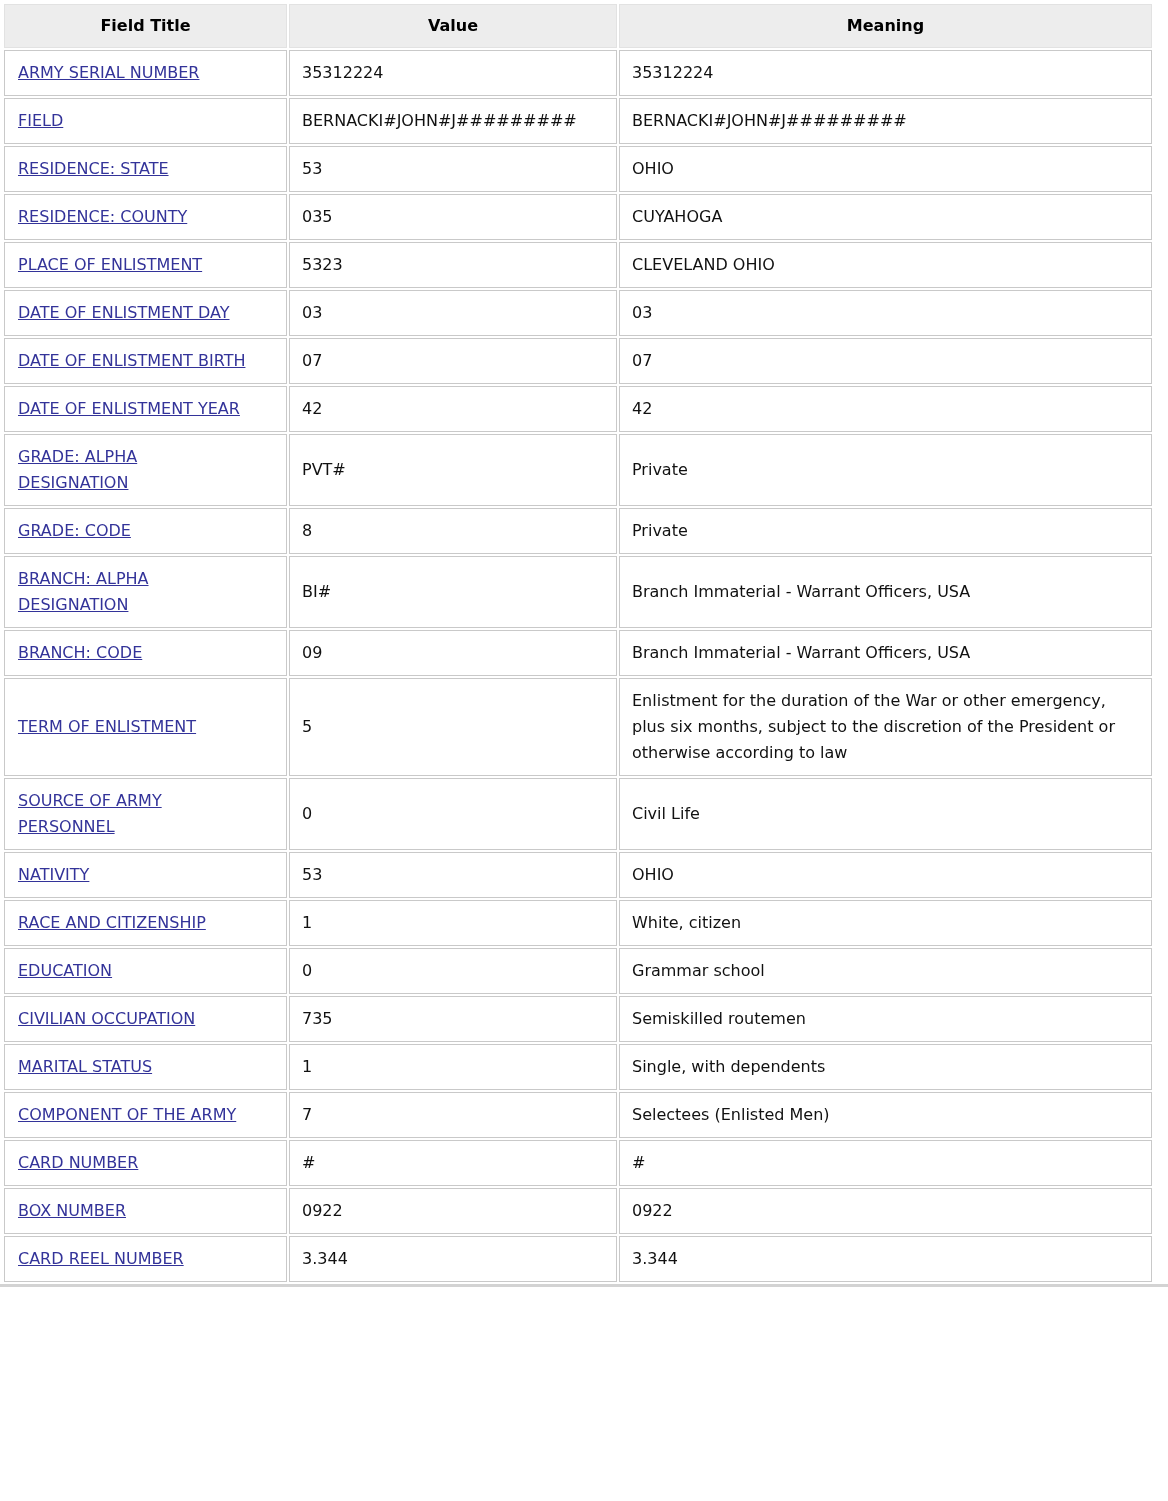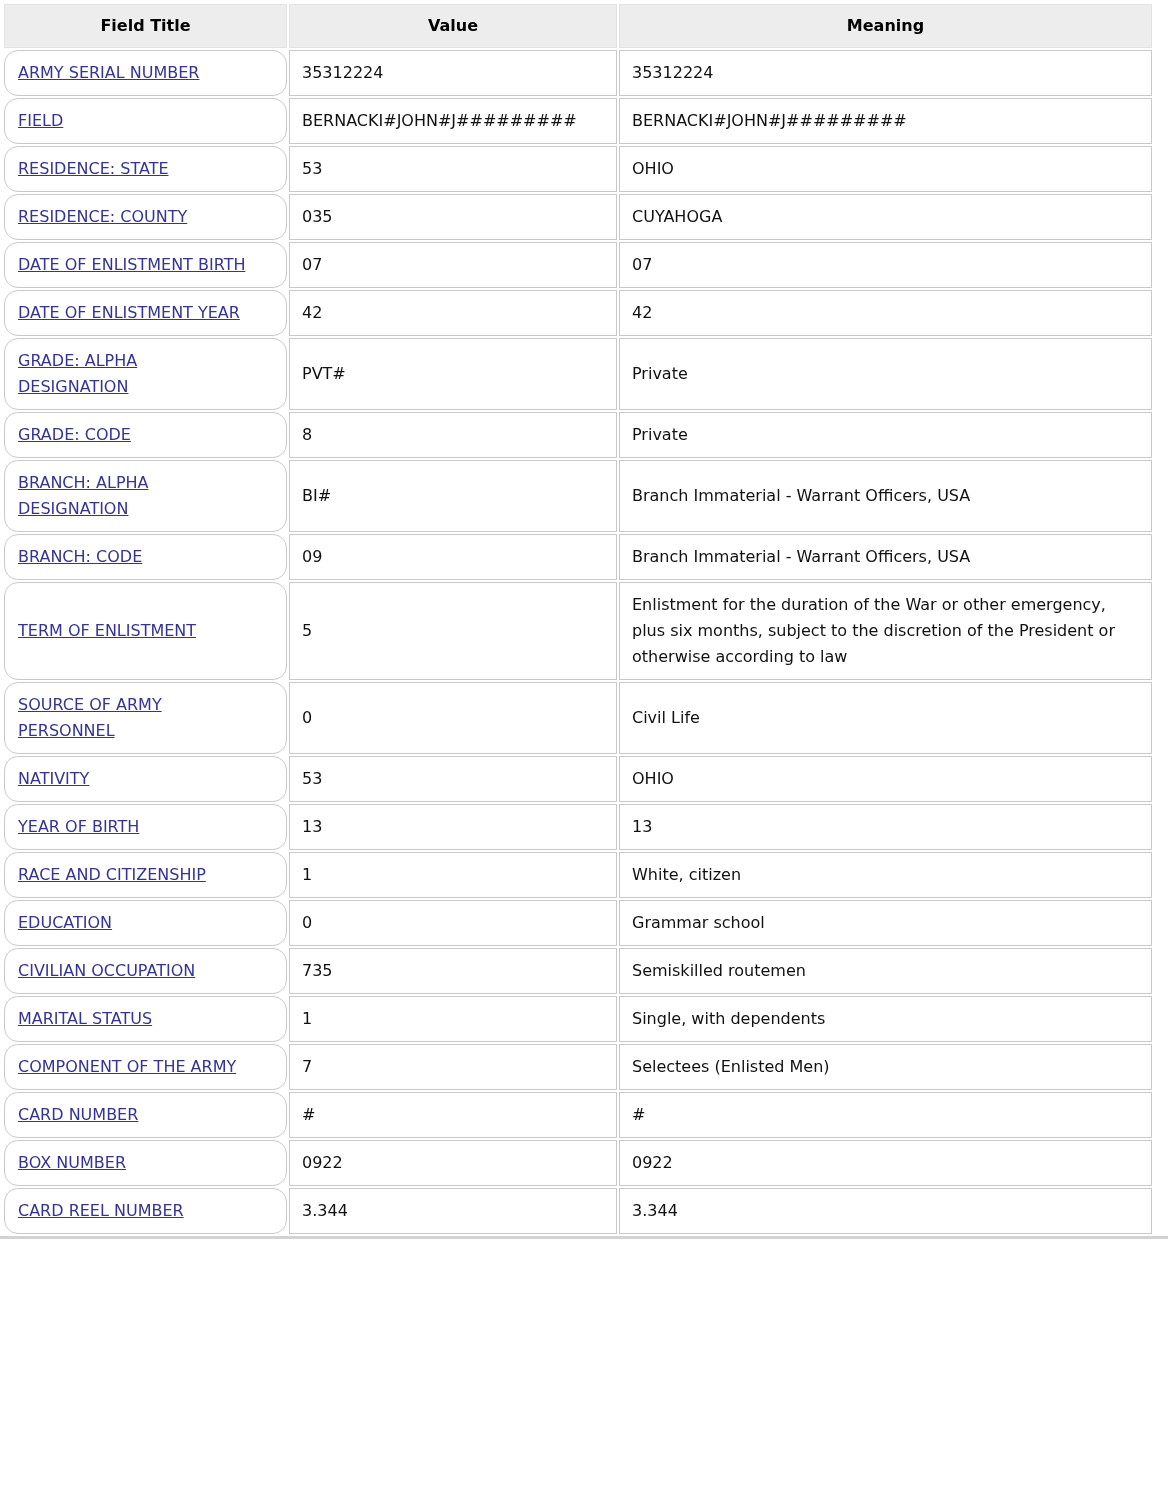--- a/index.html
+++ b/index.html
@@ -45,21 +45,20 @@
   td{
     background:#ffffff;
     border:1px solid var(--cell-border);
     font-size:16px;
     line-height:26px;
     padding:9px 12px;
     color:var(--text);
   }
   td.c-field{
     padding-left:13px;
-    border-radius:14px;
   }
   a.flink{
     color:var(--link);
     text-decoration:underline;
     display:inline-block;
     max-width:230px;
   }
   .bottom-rule{
     width:1168px;
     height:3px;
@@ -108,20 +107,34 @@
   </tr>
         <tr>
     <td class="c-field">
       <a href="#" class="flink">RESIDENCE: COUNTY</a>
     </td>
     <td class="c-value">035</td>
     <td class="c-meaning">CUYAHOGA</td>
   </tr>
         <tr>
     <td class="c-field">
+      <a href="#" class="flink">PLACE OF ENLISTMENT</a>
+    </td>
+    <td class="c-value">5323</td>
+    <td class="c-meaning">CLEVELAND OHIO</td>
+  </tr>
+        <tr>
+    <td class="c-field">
+      <a href="#" class="flink">DATE OF ENLISTMENT DAY</a>
+    </td>
+    <td class="c-value">03</td>
+    <td class="c-meaning">03</td>
+  </tr>
+        <tr>
+    <td class="c-field">
       <a href="#" class="flink">DATE OF ENLISTMENT BIRTH</a>
     </td>
     <td class="c-value">07</td>
     <td class="c-meaning">07</td>
   </tr>
         <tr>
     <td class="c-field">
       <a href="#" class="flink">DATE OF ENLISTMENT YEAR</a>
     </td>
     <td class="c-value">42</td>
@@ -171,27 +184,20 @@
   </tr>
         <tr>
     <td class="c-field">
       <a href="#" class="flink">NATIVITY</a>
     </td>
     <td class="c-value">53</td>
     <td class="c-meaning">OHIO</td>
   </tr>
         <tr>
     <td class="c-field">
-      <a href="#" class="flink">YEAR OF BIRTH</a>
-    </td>
-    <td class="c-value">13</td>
-    <td class="c-meaning">13</td>
-  </tr>
-        <tr>
-    <td class="c-field">
       <a href="#" class="flink">RACE AND CITIZENSHIP</a>
     </td>
     <td class="c-value">1</td>
     <td class="c-meaning">White, citizen</td>
   </tr>
         <tr>
     <td class="c-field">
       <a href="#" class="flink">EDUCATION</a>
     </td>
     <td class="c-value">0</td>

